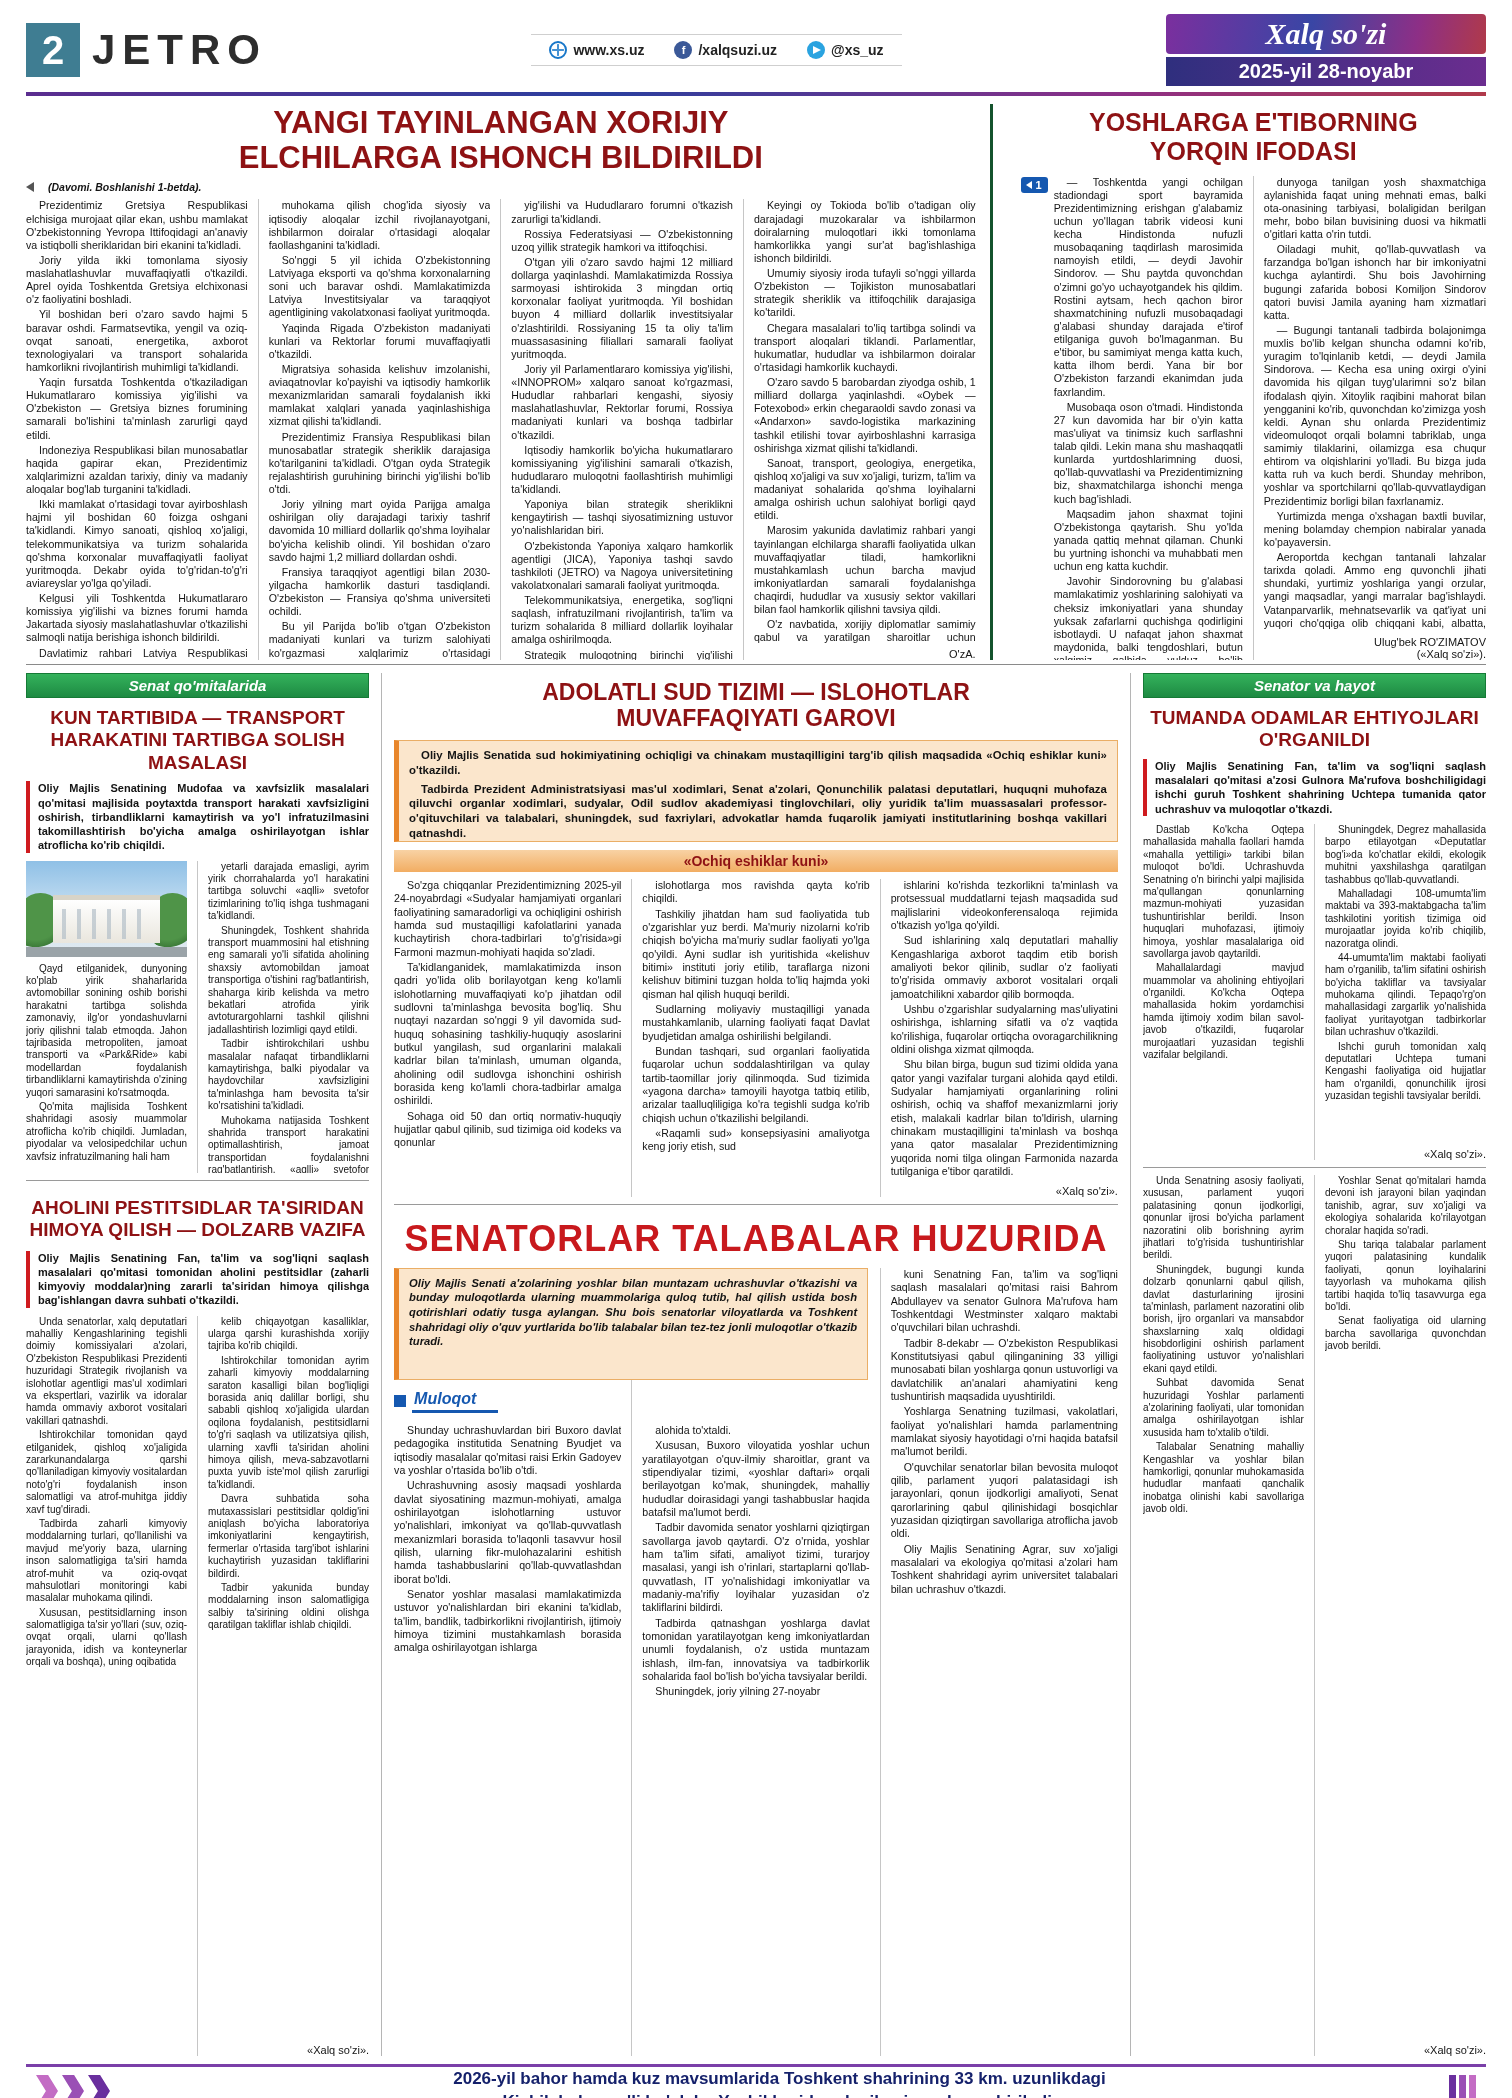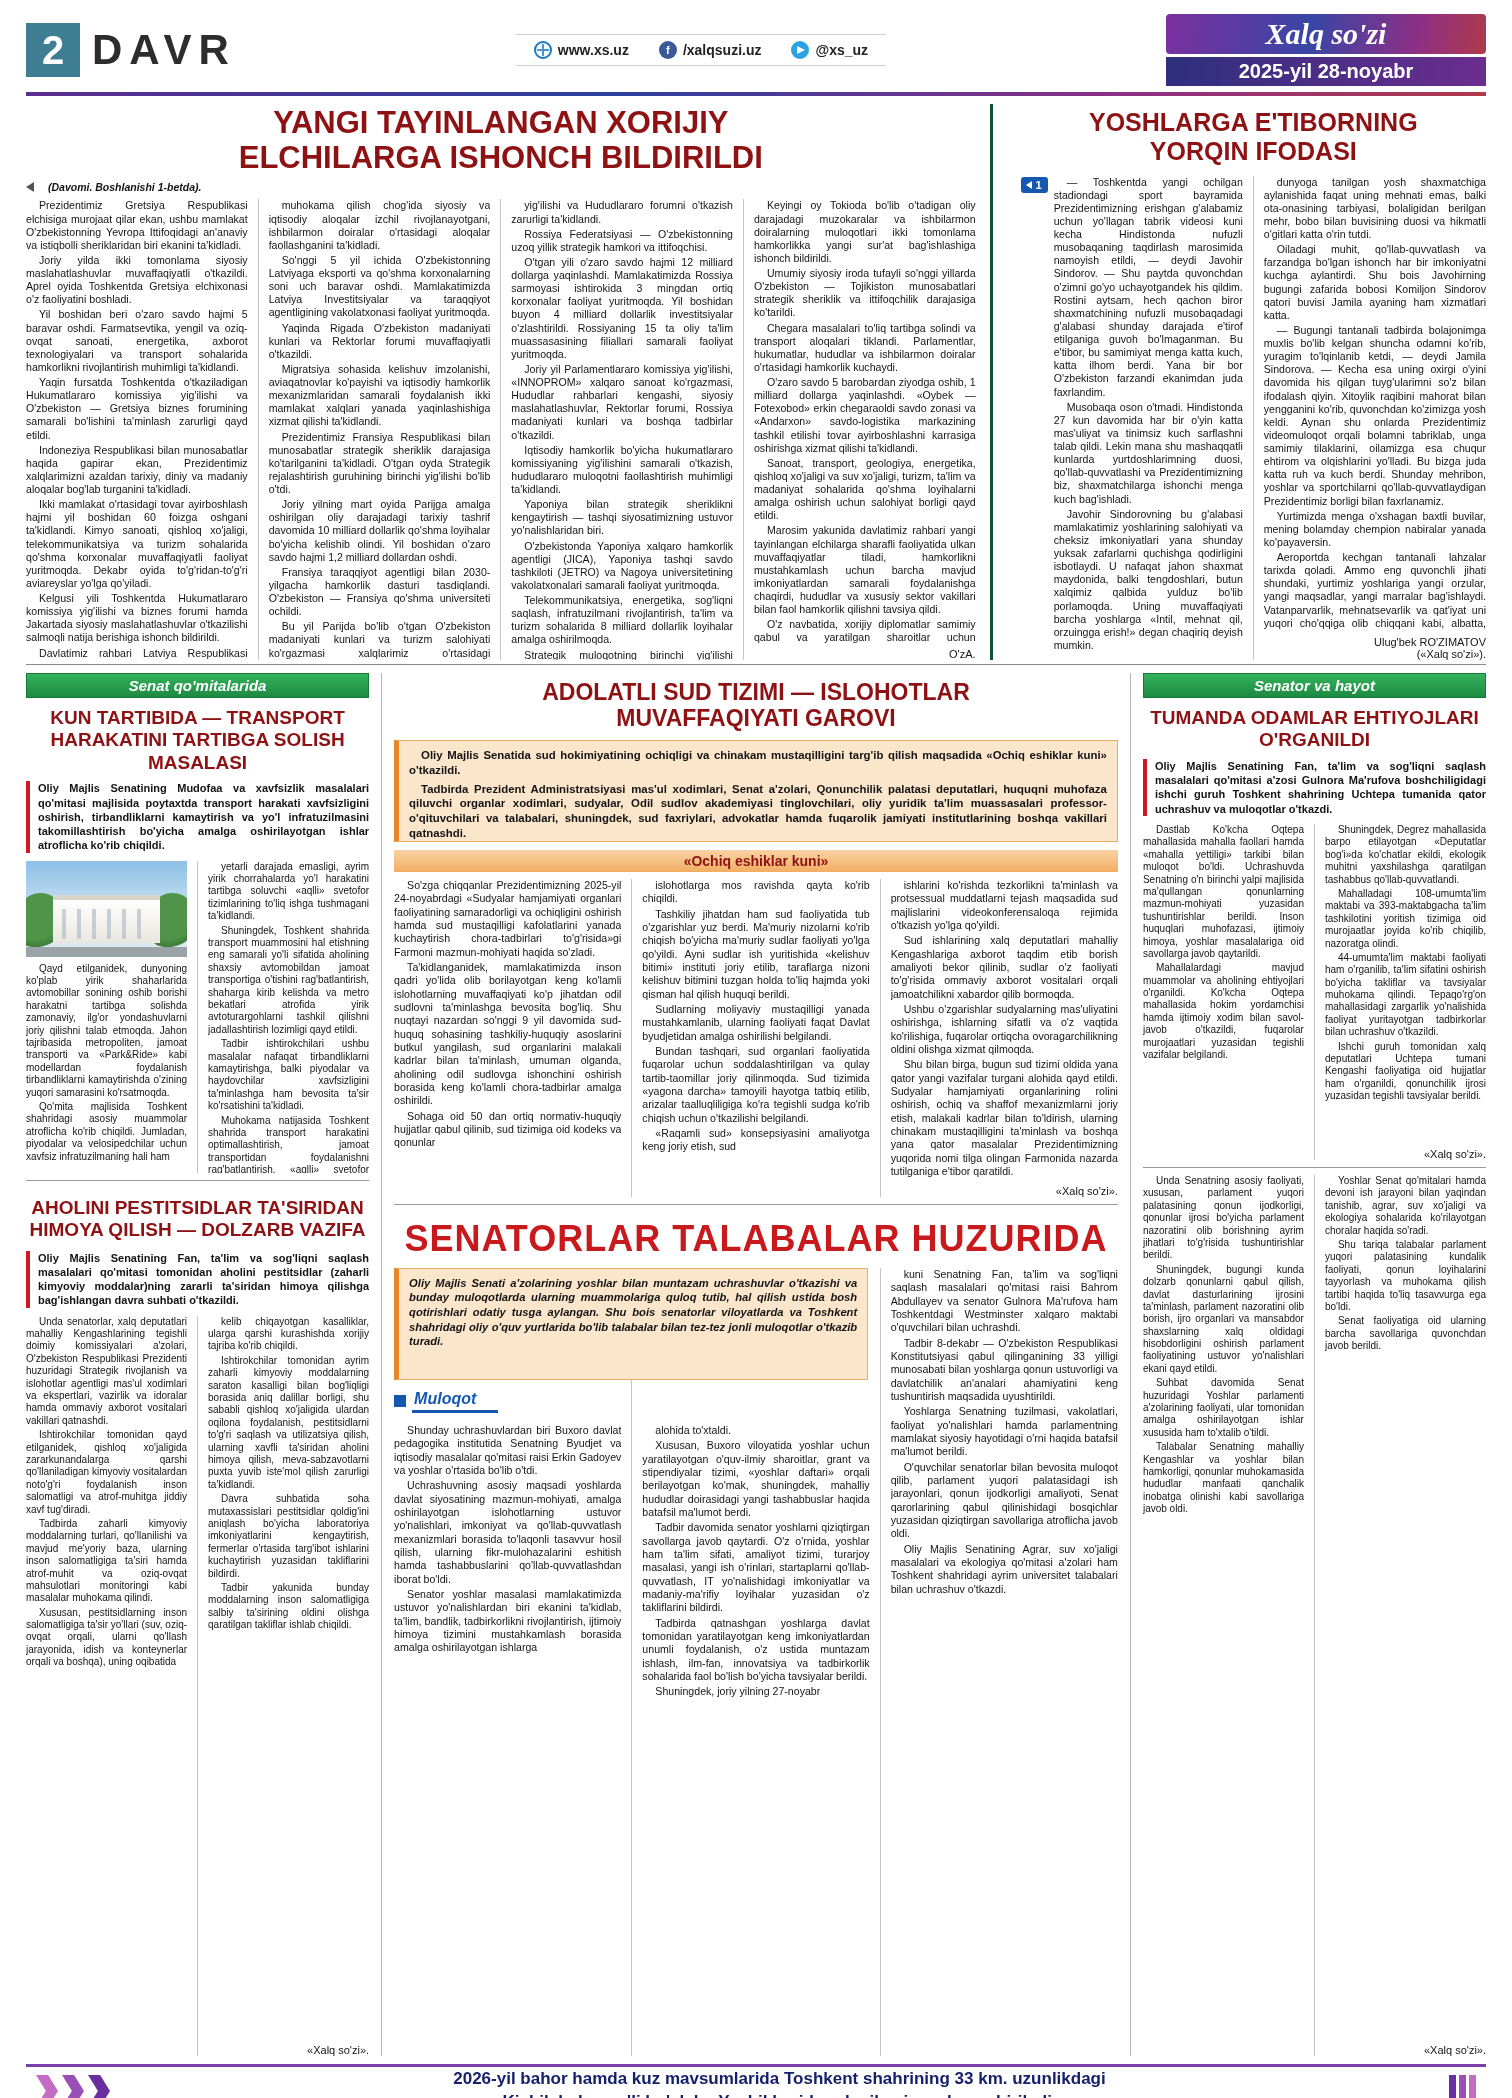--- a/index.html
+++ b/index.html
@@ -132,21 +132,21 @@
   .bar { width:7px; height:32px; } .b1{background:#6a2f9e;} .b2{background:#9a4fb5;} .b3{background:#c36cc4;}
 </style>
 </head>
 <body>
 
 <div class="page">
 
   <header class="masthead">
     <div class="brand-left">
       <div class="pagenum">2</div>
-      <div class="section-name">DAVR</div>
+      <div class="section-name">JETRO</div>
     </div>
     <div class="contacts">
       <span class="contact">
         <span class="ic ic-globe"></span>
         <span>www.xs.uz</span>
       </span>
       <span class="contact">
         <span class="ic ic-fb">f</span>
         <span>/xalqsuzi.uz</span>
       </span>
@@ -236,20 +236,21 @@
       <div class="cols">
         <div class="colwrap">
           <div class="grow">
             <span class="marker">
               <span class="tri"></span>
               <span>1</span>
             </span>
             <div class="coltext">
                 <p>— Toshkentda yangi ochilgan stadiondagi sport bayramida Prezidentimizning erishgan g'alabamiz uchun yo'llagan tabrik videosi kuni kecha Hindistonda nufuzli musobaqaning taqdirlash marosimida namoyish etildi, — deydi Javohir Sindorov. — Shu paytda quvonchdan o'zimni go'yo uchayotgandek his qildim. Rostini aytsam, hech qachon biror shaxmatchining nufuzli musobaqadagi g'alabasi shunday darajada e'tirof etilganiga guvoh bo'lmaganman. Bu e'tibor, bu samimiyat menga katta kuch, katta ilhom berdi. Yana bir bor O'zbekiston farzandi ekanimdan juda faxrlandim.</p>
                 <p>Musobaqa oson o'tmadi. Hindistonda 27 kun davomida har bir o'yin katta mas'uliyat va tinimsiz kuch sarflashni talab qildi. Lekin mana shu mashaqqatli kunlarda yurtdoshlarimning duosi, qo'llab-quvvatlashi va Prezidentimizning biz, shaxmatchilarga ishonchi menga kuch bag'ishladi.</p>
+                <p>Maqsadim jahon shaxmat tojini O'zbekistonga qaytarish. Shu yo'lda yanada qattiq mehnat qilaman. Chunki bu yurtning ishonchi va muhabbati men uchun eng katta kuchdir.</p>
                 <p>Javohir Sindorovning bu g'alabasi mamlakatimiz yoshl­arining salohiyati va cheksiz imkoniyatlari yana shunday yuksak zafarlarni quchishga qodirligini isbotlaydi. U nafaqat jahon shaxmat maydonida, balki tengdoshlari, butun xalqimiz qalbida yulduz bo'lib porlamoqda. Uning muvaffaqiyati barcha yoshlarga «Intil, mehnat qil, orzuingga erish!» degan chaqiriq deyish mumkin.</p>
               </div>
           </div>
         </div>
         <div class="colwrap">
           <div class="coltext grow">
               <p>dunyoga tanilgan yosh shaxmatchiga aylanishida faqat uning mehnati emas, balki ota-onasining tarbiyasi, bolaligidan berilgan mehr, bobo bilan buvisining duosi va hikmatli o'gitlari katta o'rin tutdi.</p>
               <p>Oiladagi muhit, qo'llab-quvvatlash va farzandga bo'lgan ishonch har bir imkoniyatni kuchga aylantirdi. Shu bois Javohirning bugungi zafarida bobosi Komiljon Sindorov qatori buvisi Jamila ayaning ham xizmatlari katta.</p>
               <p>— Bugungi tantanali tadbirda bolajonimga muxlis bo'lib kelgan shuncha odamni ko'rib, yuragim to'lqinlanib ketdi, — deydi Jamila Sindorova. — Kecha esa uning oxirgi o'yini davomida his qilgan tuyg'ularimni so'z bilan ifodalash qiyin. Xitoylik raqibini mahorat bilan yengganini ko'rib, quvonchdan ko'zimizga yosh keldi. Aynan shu onlarda Prezidentimiz videomuloqot orqali bolamni tabriklab, unga samimiy tilaklarini, oilamizga esa chuqur ehtirom va olqishlarini yo'lladi. Bu bizga juda katta ruh va kuch berdi. Shunday mehribon, yoshlar va sportchilarni qo'llab-quvvatlaydigan Prezidentimiz borligi bilan faxrlanamiz.</p>
               <p>Yurtimizda menga o'xshagan baxtli buvilar, mening bolamday chempion nabiralar yanada ko'payaversin.</p>

